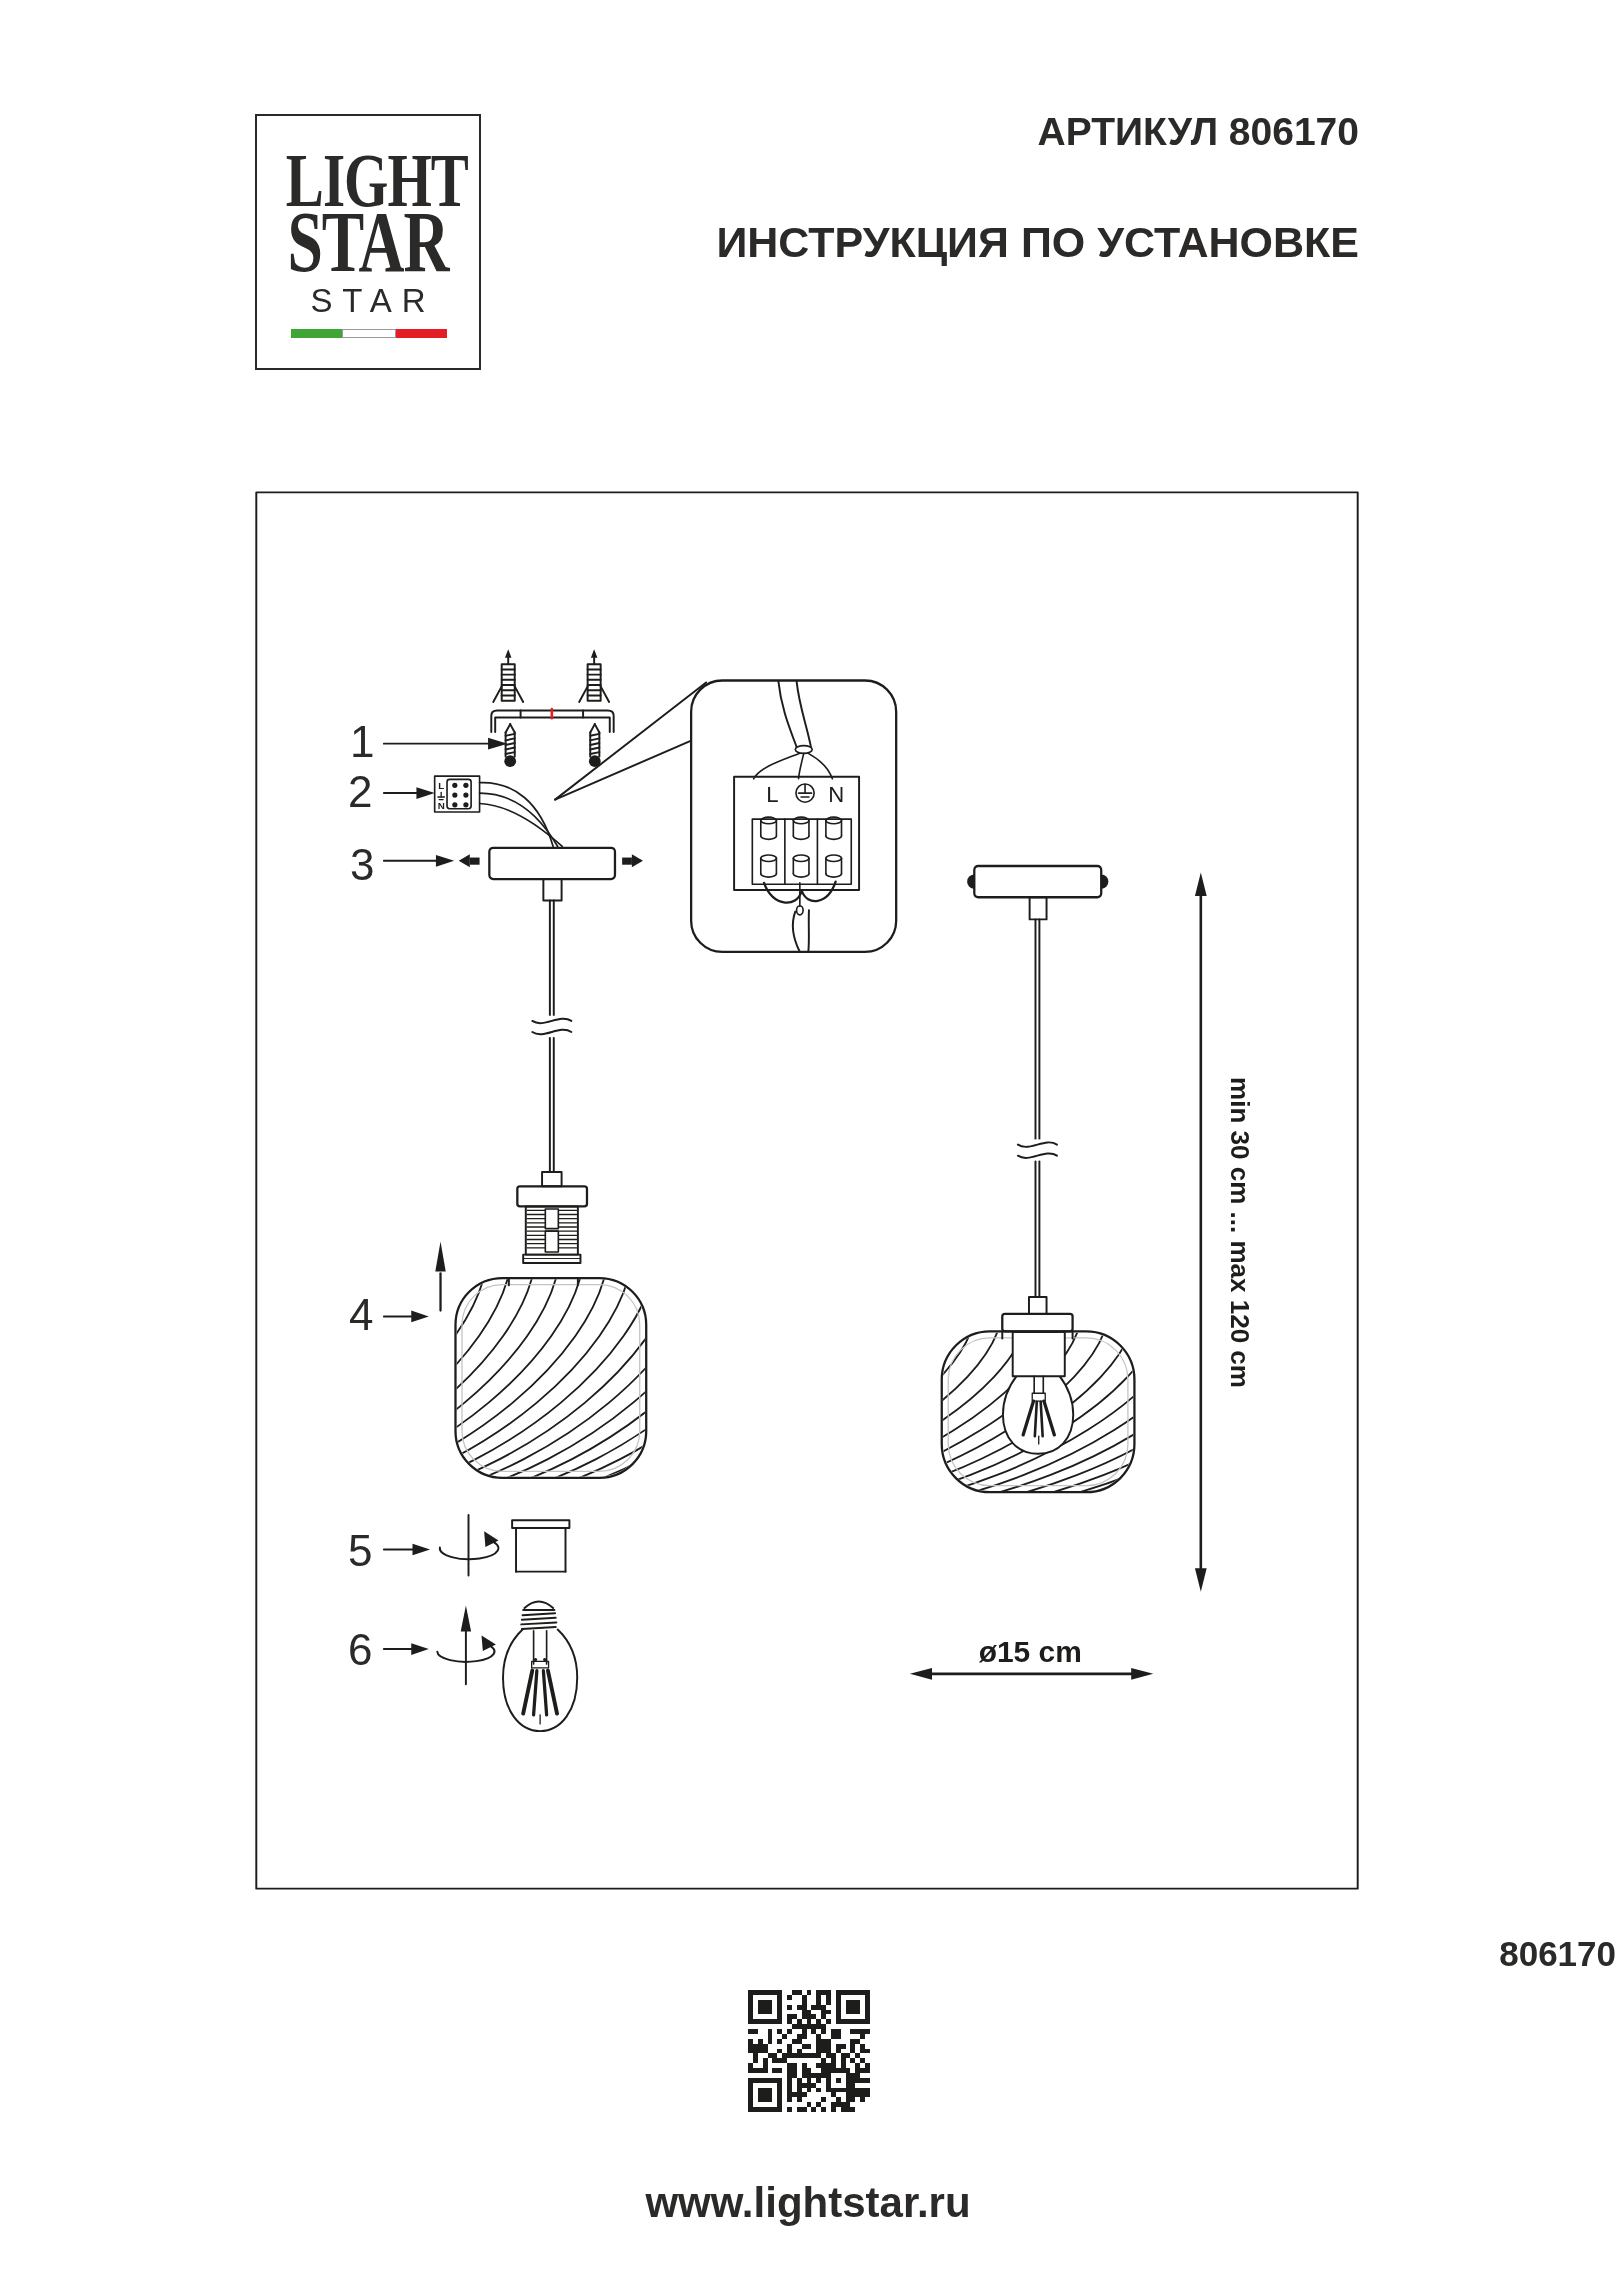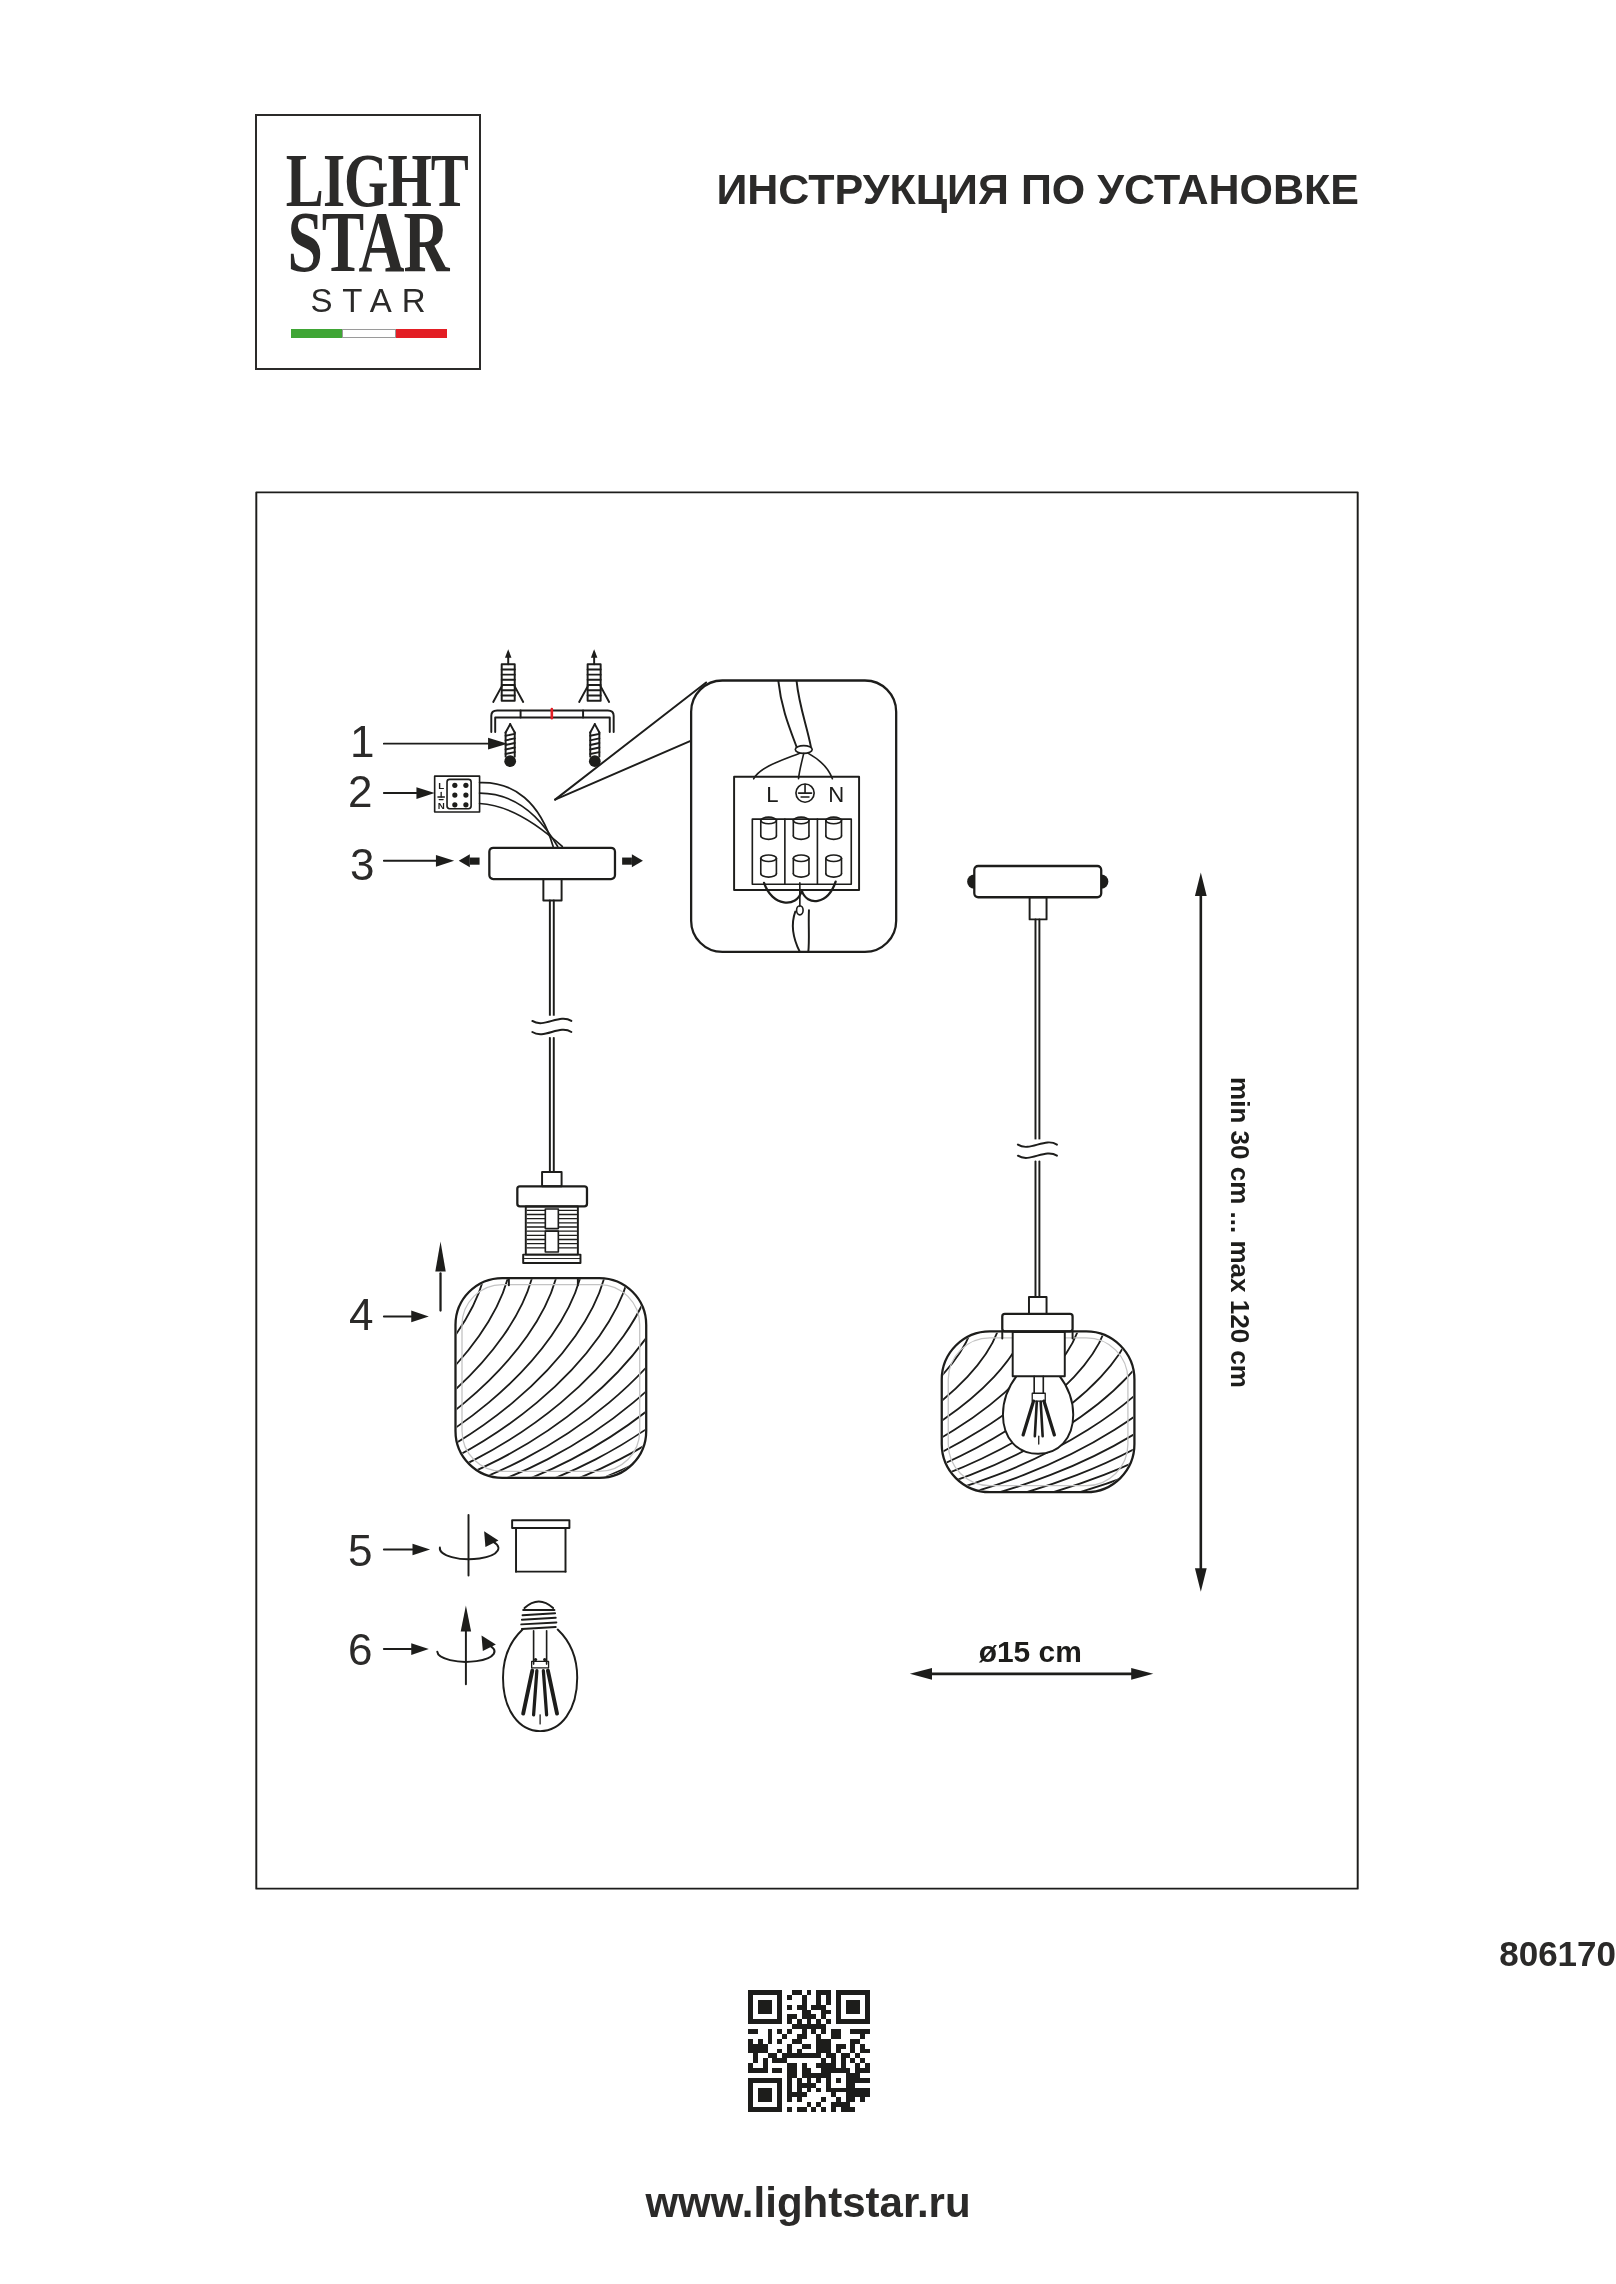--- a/index.html
+++ b/index.html
@@ -38,20 +38,21 @@
   <div class="logo-line logo-star">STAR</div>
   <div class="logo-line logo-group">STAR</div>
   <div class="flag">
     <span style="background:#3fa535"></span>
     <span class="mid"></span>
     <span style="background:#e31e24"></span>
   </div>
 </div>
 
 <div class="abs header">
+  <div class="h-small">АРТИКУЛ 806170</div>
   <div class="h-gap"></div>
   <div class="h-big">ИНСТРУКЦИЯ ПО УСТАНОВКЕ</div>
 </div>
 
 <svg class="abs" style="left:255px;top:491px" width="1104" height="1399" viewBox="392 754 1696 2149" xmlns="http://www.w3.org/2000/svg" id="diagram">
   <defs>
     <g id="dowel">
       <line x1="0" y1="-38" x2="0" y2="-20"></line>
       <polygon points="0,-43 -5,-30 5,-30" fill="#1d1d1b" stroke="none"></polygon>
       <rect x="-10" y="-20" width="20" height="56"></rect>

